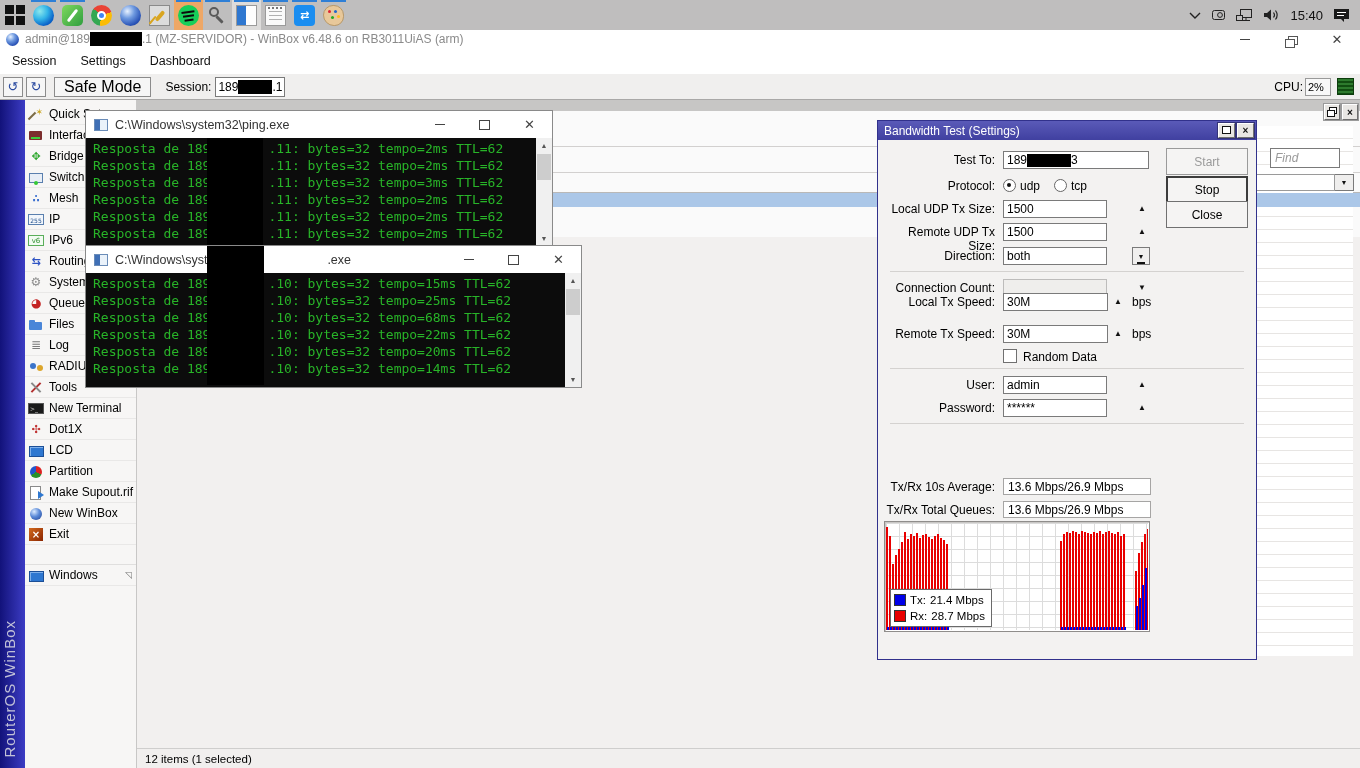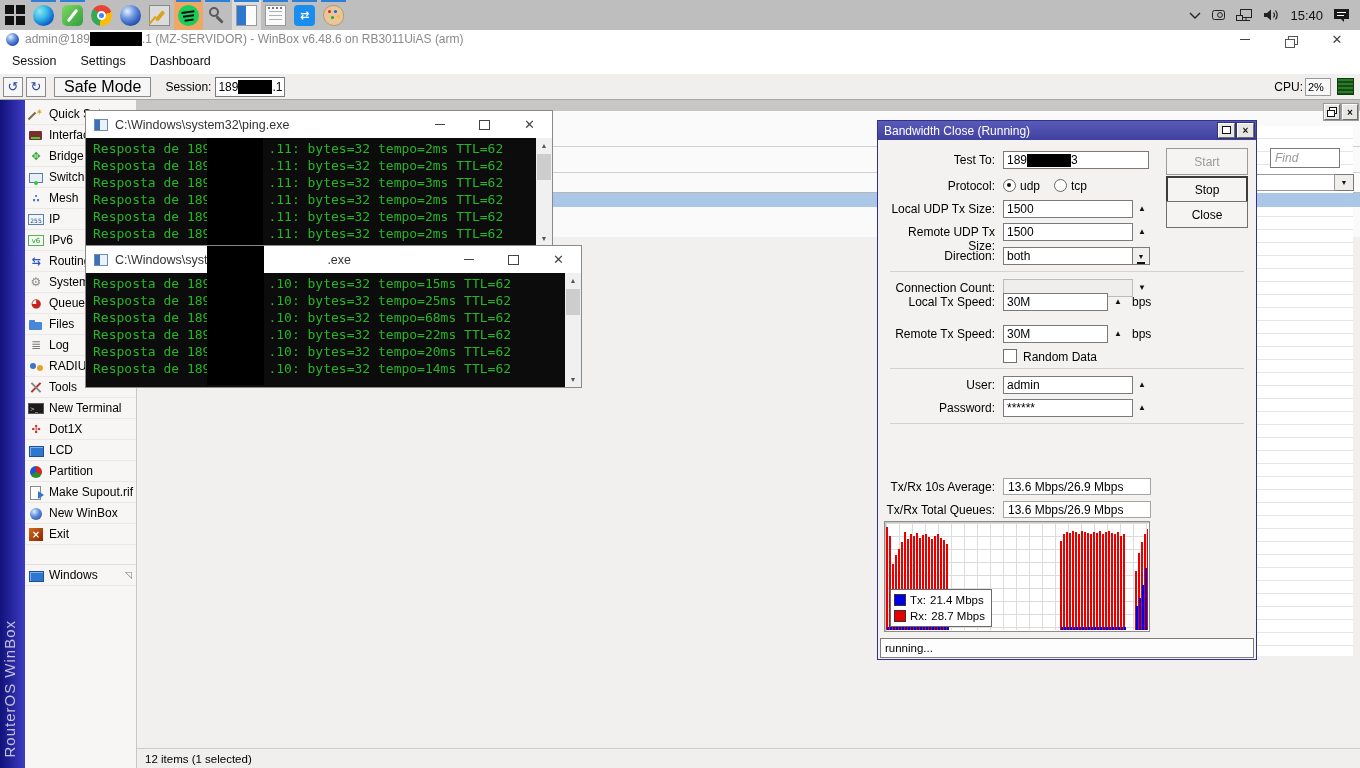--- a/index.html
+++ b/index.html
@@ -171,21 +171,21 @@
   .bw-rest::before{content:"";position:absolute;width:7px;height:6px;border:1px solid #111;left:3px;top:2px;background:#fff;}
   .bw-close{font-weight:bold;font-size:10px;color:#111;}
   .f-row{position:absolute;left:4px;right:4px;height:20px;}
   .f-label{position:absolute;left:0;top:2px;width:113px;text-align:right;font-size:12px;}
   .f-input{position:absolute;left:121px;top:0;height:18px;border:1px solid #7a7a7a;background:#fff;
     display:flex;align-items:center;padding:0 3px;font-size:12px;box-sizing:border-box;white-space:nowrap;}
   .f-input .redact{width:44px;height:13px;}
   .f-input.dis{background:#efeeec;border-color:#bdbcbb;}
   .f-stat{position:absolute;left:121px;top:0;width:148px;height:17px;border:1px solid #a6a5a4;background:#fff;
     display:flex;align-items:center;padding:0 4px;font-size:12px;box-sizing:border-box;}
-  .w146{width:146px;} .w127{width:130px;} .w105{width:105px;}
+  .w146{width:146px;} .w127{width:104px;} .w105{width:105px;}
   .spin{position:absolute;top:4px;font-size:8px;color:#111;line-height:10px;}
   .unit{position:absolute;left:250px;top:2px;font-size:12px;}
   .combo-sq{position:absolute;left:250px;top:0;width:18px;height:18px;border:1px solid #7a7a7a;background:#f0efee;
     box-sizing:border-box;display:flex;flex-direction:column;align-items:center;justify-content:center;}
   .combo-sq .tri{font-size:7px;line-height:7px;color:#111;}
   .combo-sq .bar{width:8px;height:2px;background:#111;margin-top:1px;}
   .radio{display:inline-block;width:11px;height:11px;border:1px solid #666;border-radius:50%;background:#fff;position:relative;vertical-align:-2px;margin-right:4px;}
   .radio.on::after{content:"";position:absolute;left:2.5px;top:2.5px;width:4px;height:4px;border-radius:50%;background:#111;}
   .chk{display:inline-block;width:12px;height:12px;border:1px solid #707070;background:#fff;vertical-align:-2px;margin-right:6px;}
   .sep{position:absolute;left:12px;right:12px;height:1px;background:#d4d2d0;}
@@ -487,21 +487,21 @@
         <span class="arr up">▲</span>
         <span class="t-thumb"></span>
         <span class="arr dn">▼</span>
       </div>
     </div>
   </div>
   <div class="redact-strip" style="left:207px;top:246px;width:57px;height:139px;z-index:23;"></div>
 
   <div class="bw-dialog">
     <div class="bw-title">
-      <span>Bandwidth Close (Running)</span>
+      <span>Bandwidth Test (Settings)</span>
       <span class="bw-title-btns">
         <span class="bw-tb bw-rest"></span>
         <span class="bw-tb bw-close">×</span>
       </span>
     </div>
 
     <div class="f-row" style="top:30px">
       <span class="f-label">Test To:</span>
       <span class="f-input w146">
           <span>189</span>
@@ -717,16 +717,15 @@
             <span>21.4 Mbps</span>
           </div>
         <div class="leg-row">
             <span class="swatch" style="background:#e80000"></span>
             <span>Rx:</span>
             <span>28.7 Mbps</span>
           </div>
       </div>
     </div>
 
-    <div class="bw-status">running...</div>
   </div>
 
 </div>
 
 </body></html>

